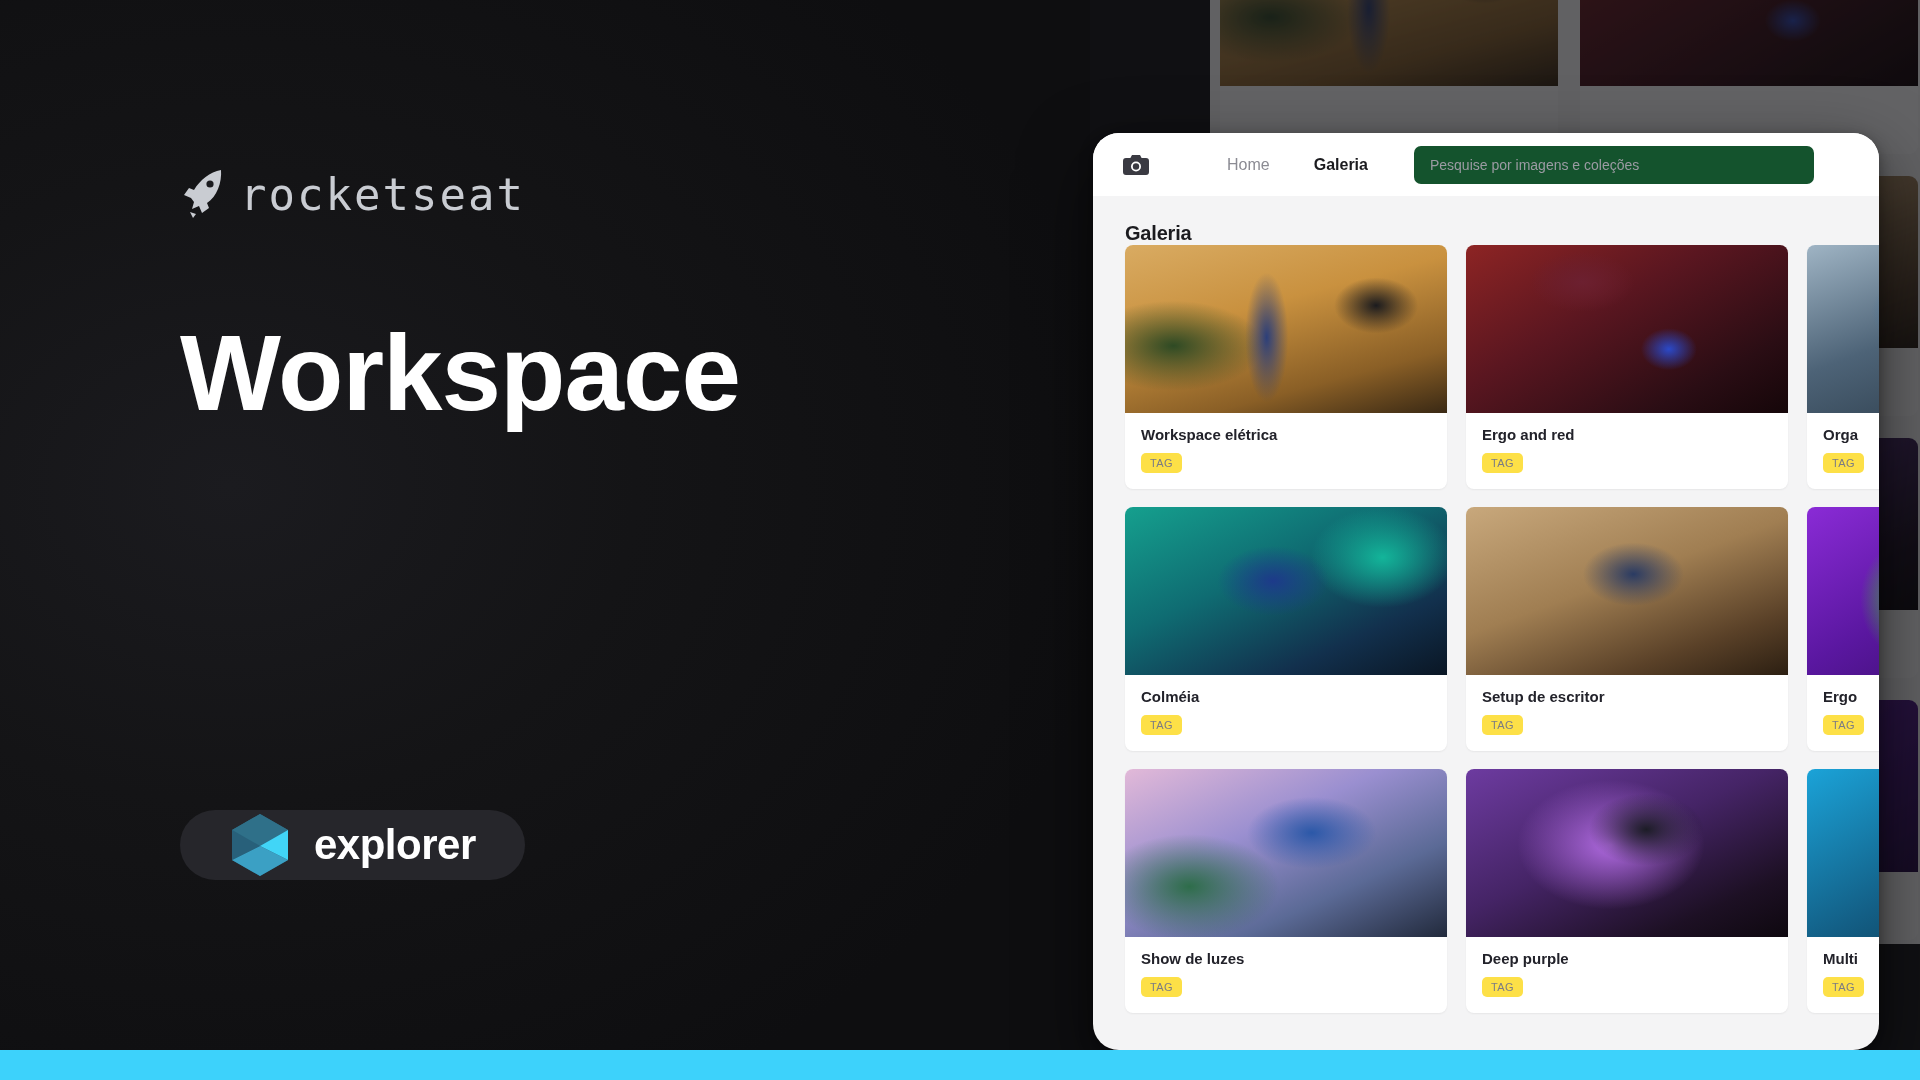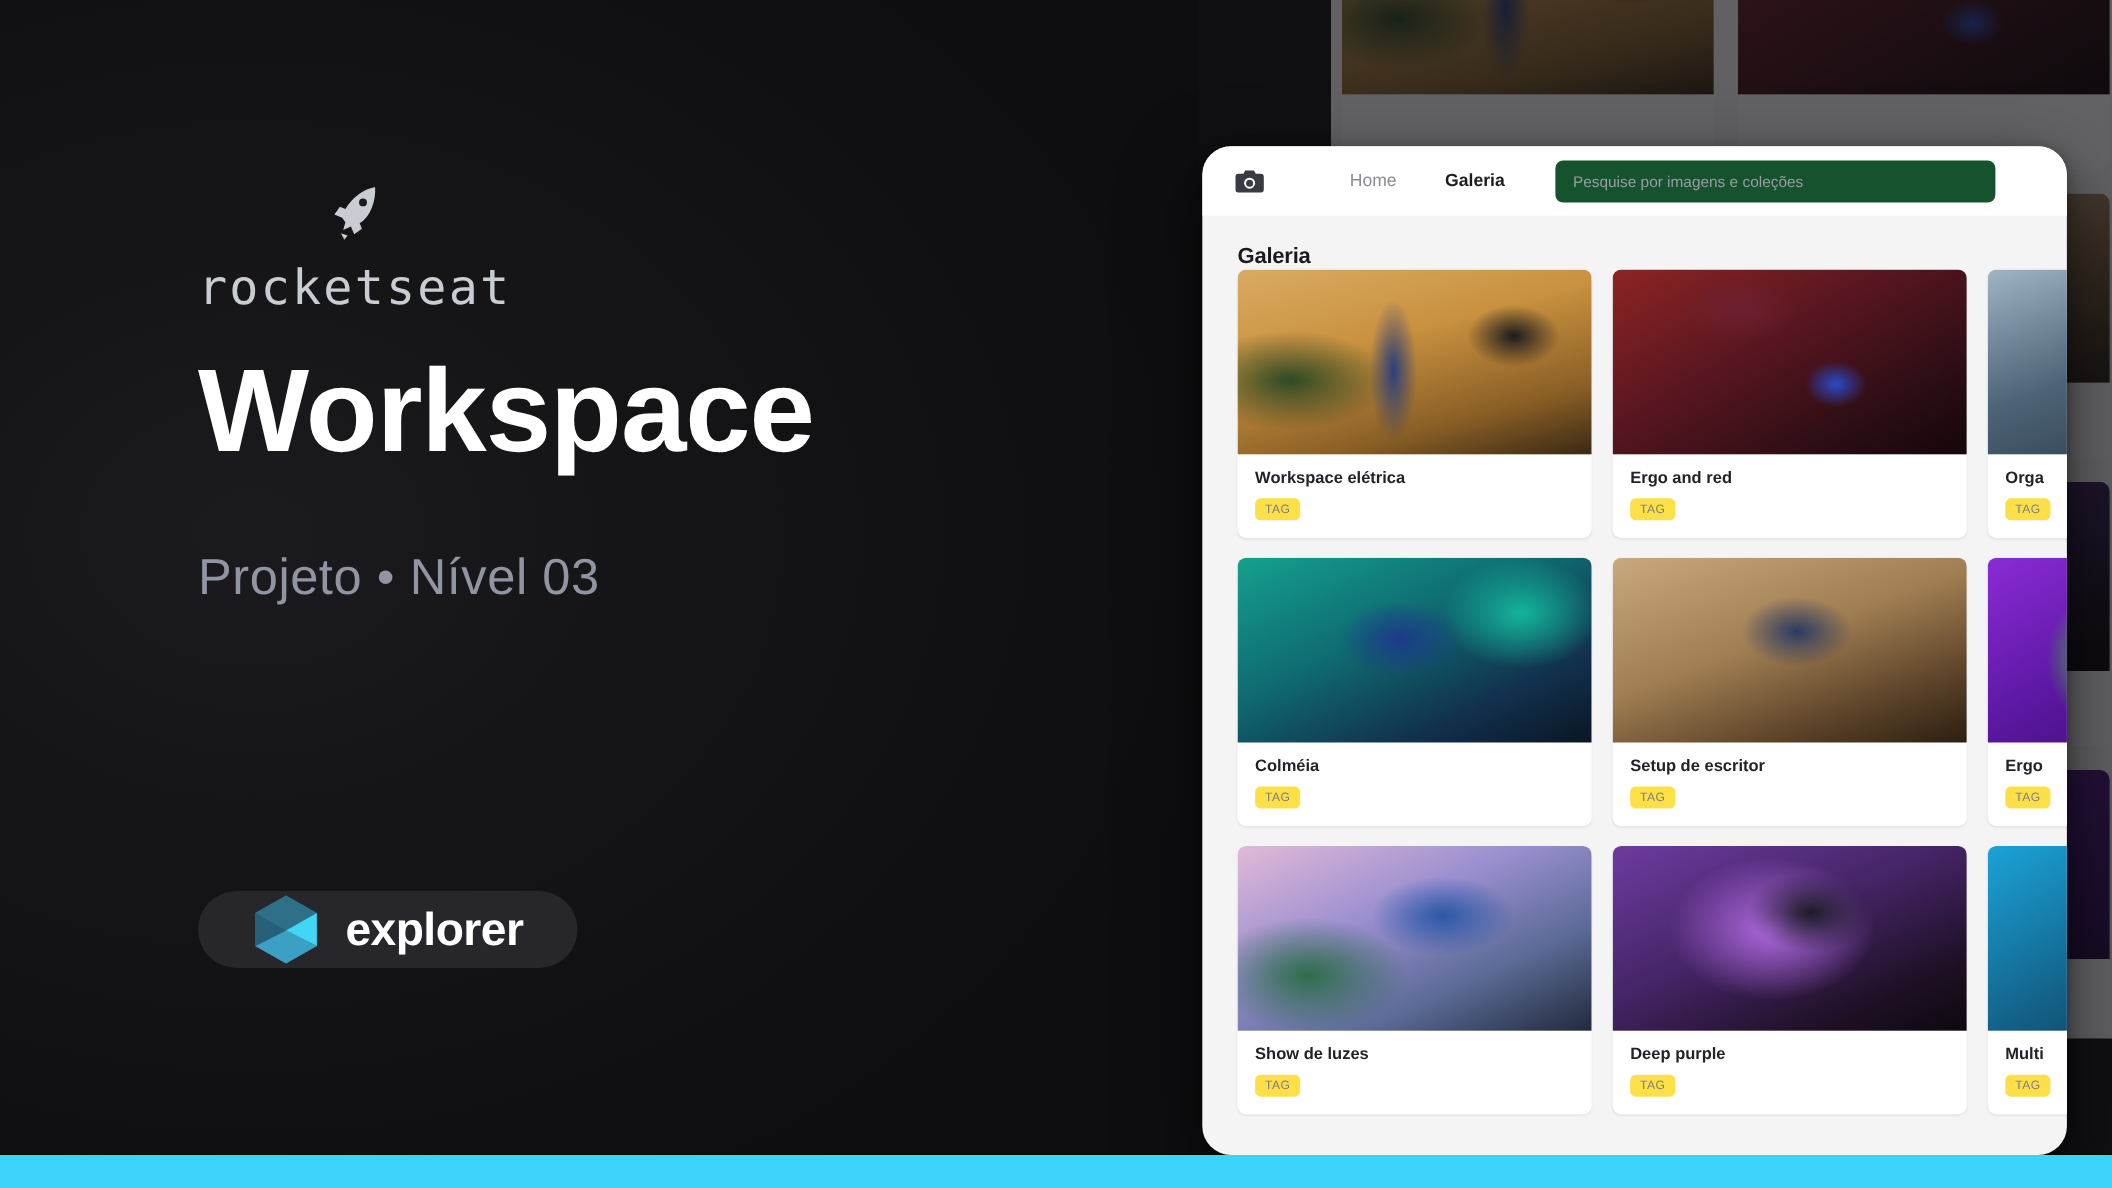--- a/index.html
+++ b/index.html
@@ -15,21 +15,21 @@
   
   .bg-dark {
     position:absolute; inset:0;
     background:
       radial-gradient(900px 700px at 12% 45%, #1b1b1f 0%, #141416 45%, #0e0e10 100%);
   }
 
   
   .left { position:absolute; left:0; top:0; width:1090px; height:1080px; z-index:6; }
 
-  .brand { position:absolute; left:180px; top:168px; display:flex; align-items:center; gap:16px;flex-direction:column; }
+  .brand { position:absolute; left:180px; top:168px; display:flex; align-items:center; gap:16px; }
   .brand-mark { width:44px; height:52px; flex:none; }
   .brand-word { font-size:44px; letter-spacing:2px; color:#c9ccd2; font-family:"DejaVu Sans Mono", monospace; font-weight:400; }
 
   .title {
     position:absolute; left:180px; top:320px;
     font-size:107px; font-weight:bold; color:#fff; letter-spacing:-1px; line-height:1;
   }
   .subtitle {
     position:absolute; left:180px; top:497px;
     font-size:46px; color:#9095a1; font-weight:400; letter-spacing:0.5px;
@@ -204,21 +204,20 @@
     <div class="brand">
       <svg class="brand-mark" viewBox="0 0 44 52">
         <path d="M41 2 C30 4 20 12 14 22 L9 20 L4 27 L11 30 L14 34 L12 41 L19 38 L22 45 L29 40 L27 35 C37 29 42 14 41 2 Z" fill="#c9ccd2"></path>
         <circle cx="30" cy="16" r="3.6" fill="#1b1b1f"></circle>
         <path d="M10 44 L16 46 L13 50 Z" fill="#c9ccd2"></path>
       </svg>
       <span class="brand-word">rocketseat</span>
     </div>
 
     <div class="title">Workspace</div>
-    <div class="subtitle">Projeto • Nível 03</div>
 
     <div class="explorer-badge">
       <svg class="explorer-cube" viewBox="0 0 64 66">
         <polygon points="32,2 60,18 60,48 32,64 4,48 4,18" fill="#2b6a85"></polygon>
         <polygon points="32,2 60,18 32,34 4,18" fill="#2f7089"></polygon>
         <polygon points="32,34 60,18 60,48" fill="#41d5f7"></polygon>
         <polygon points="32,34 60,48 32,64 4,48" fill="#3ba0c4"></polygon>
         <polygon points="4,18 32,34 4,48" fill="#28607a"></polygon>
       </svg>
       <span class="explorer-word">explorer</span>

